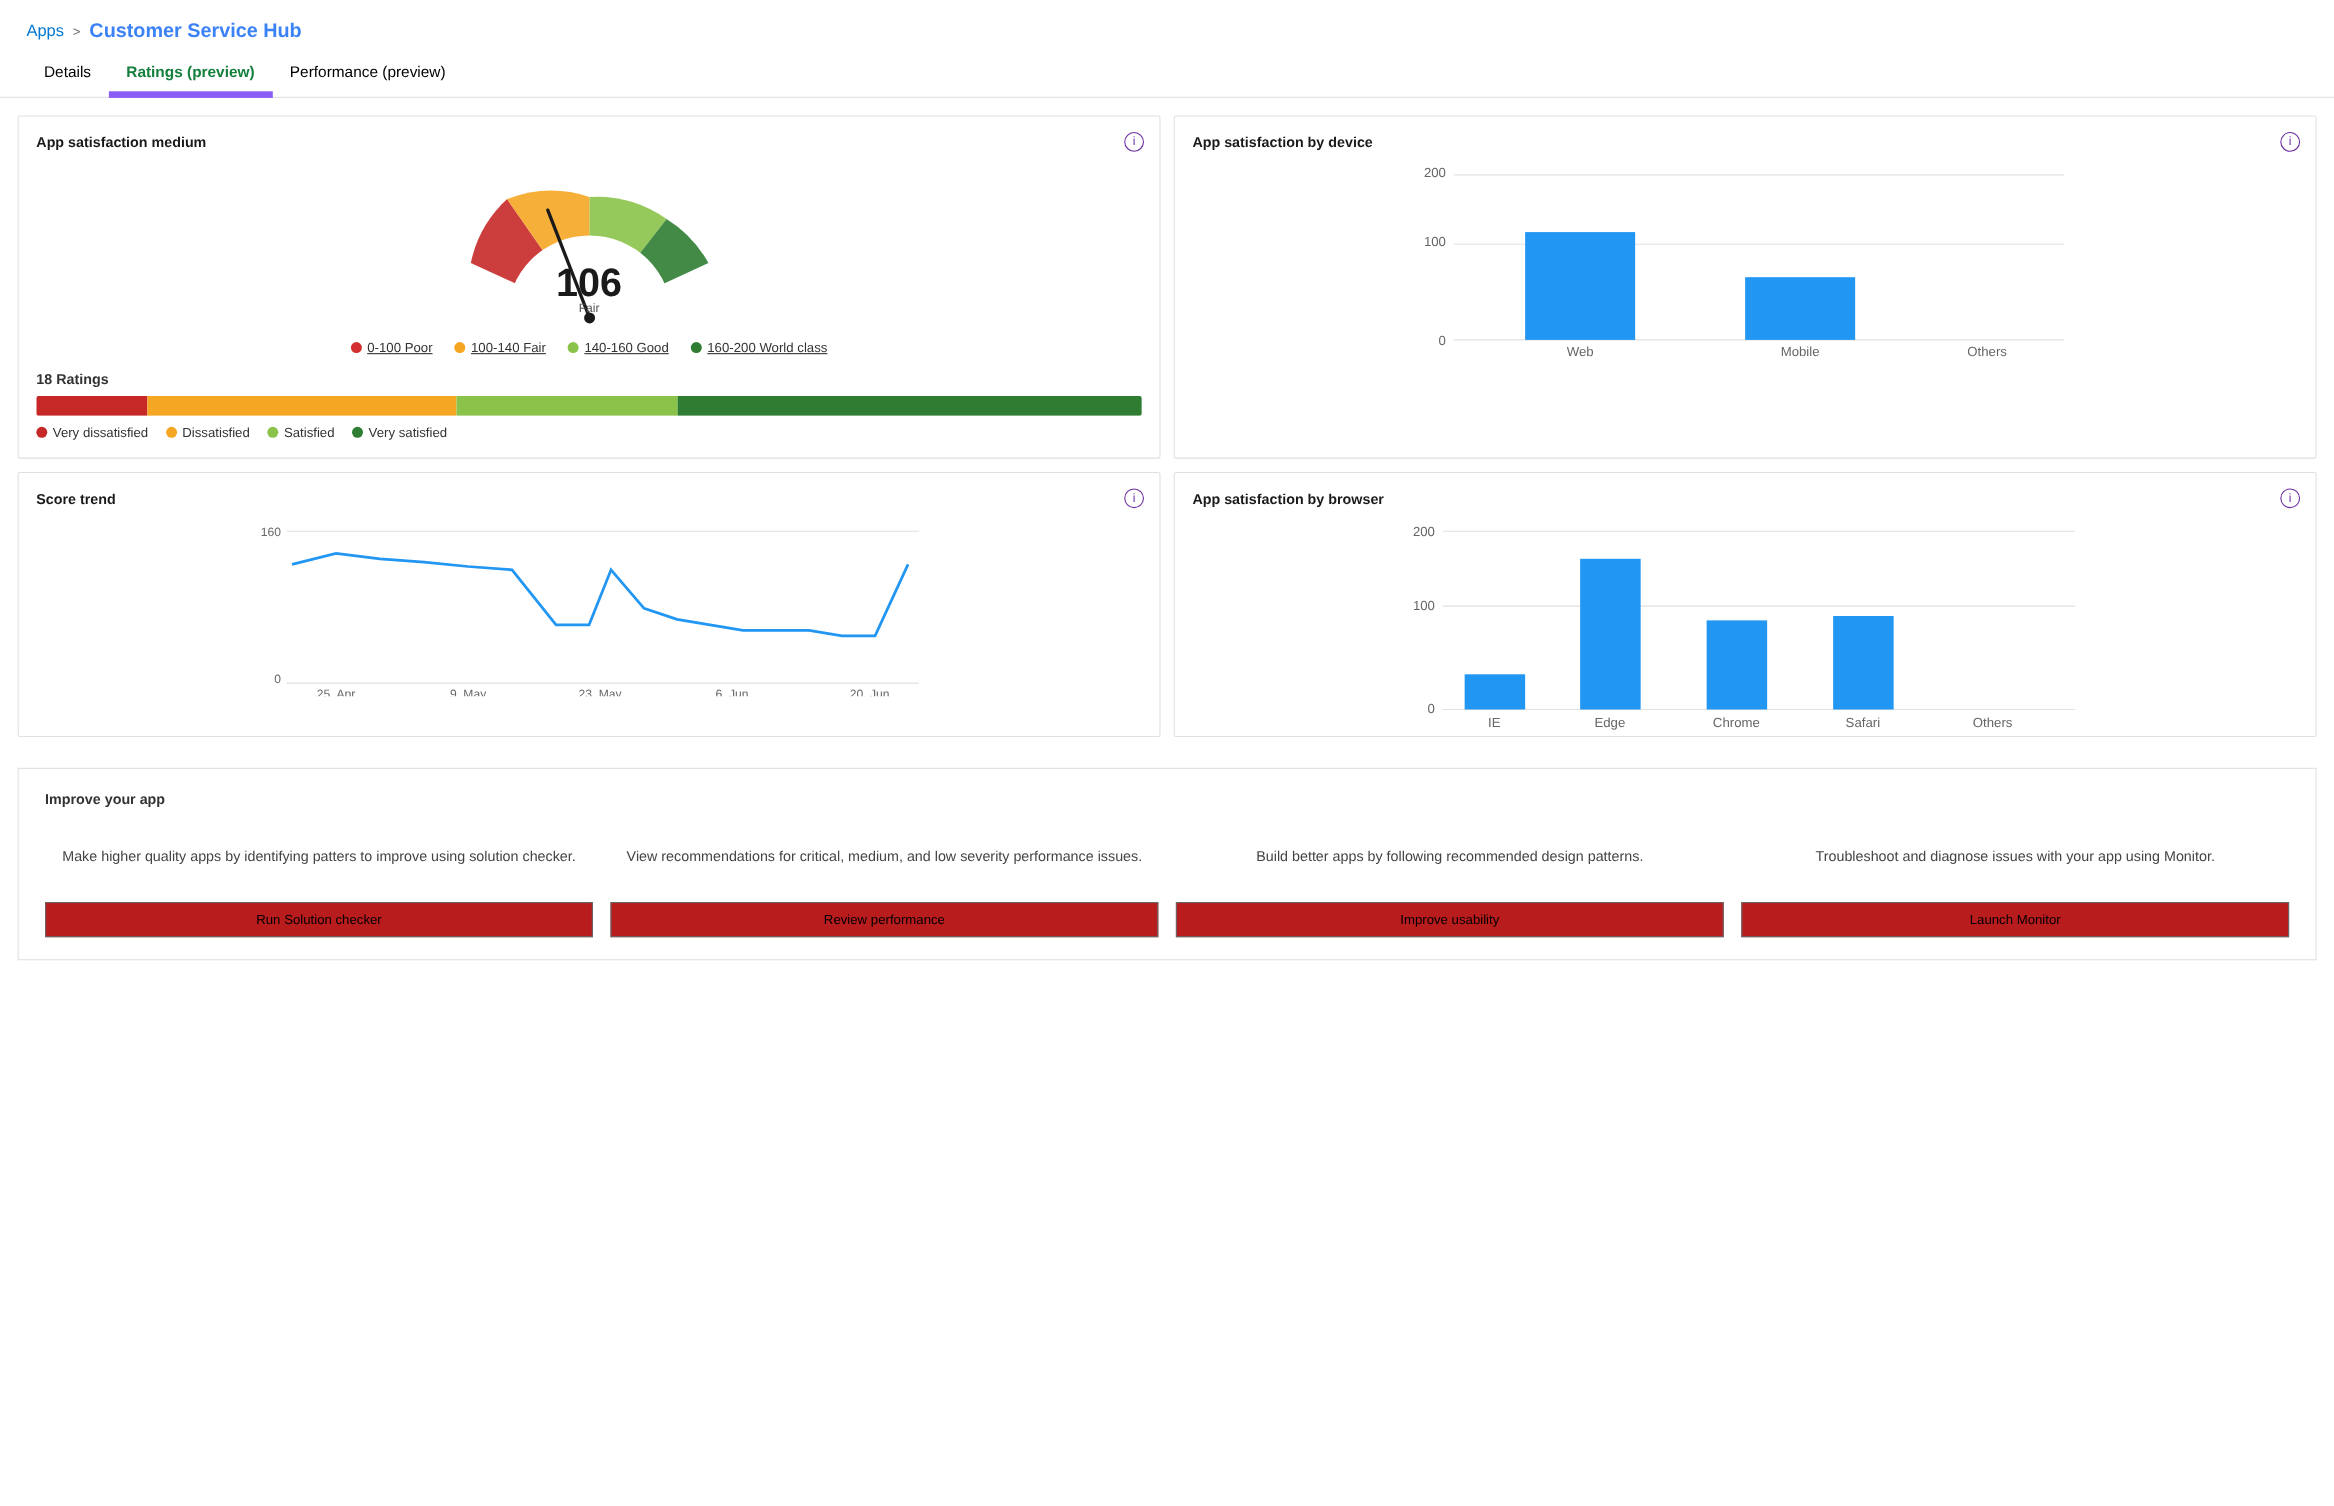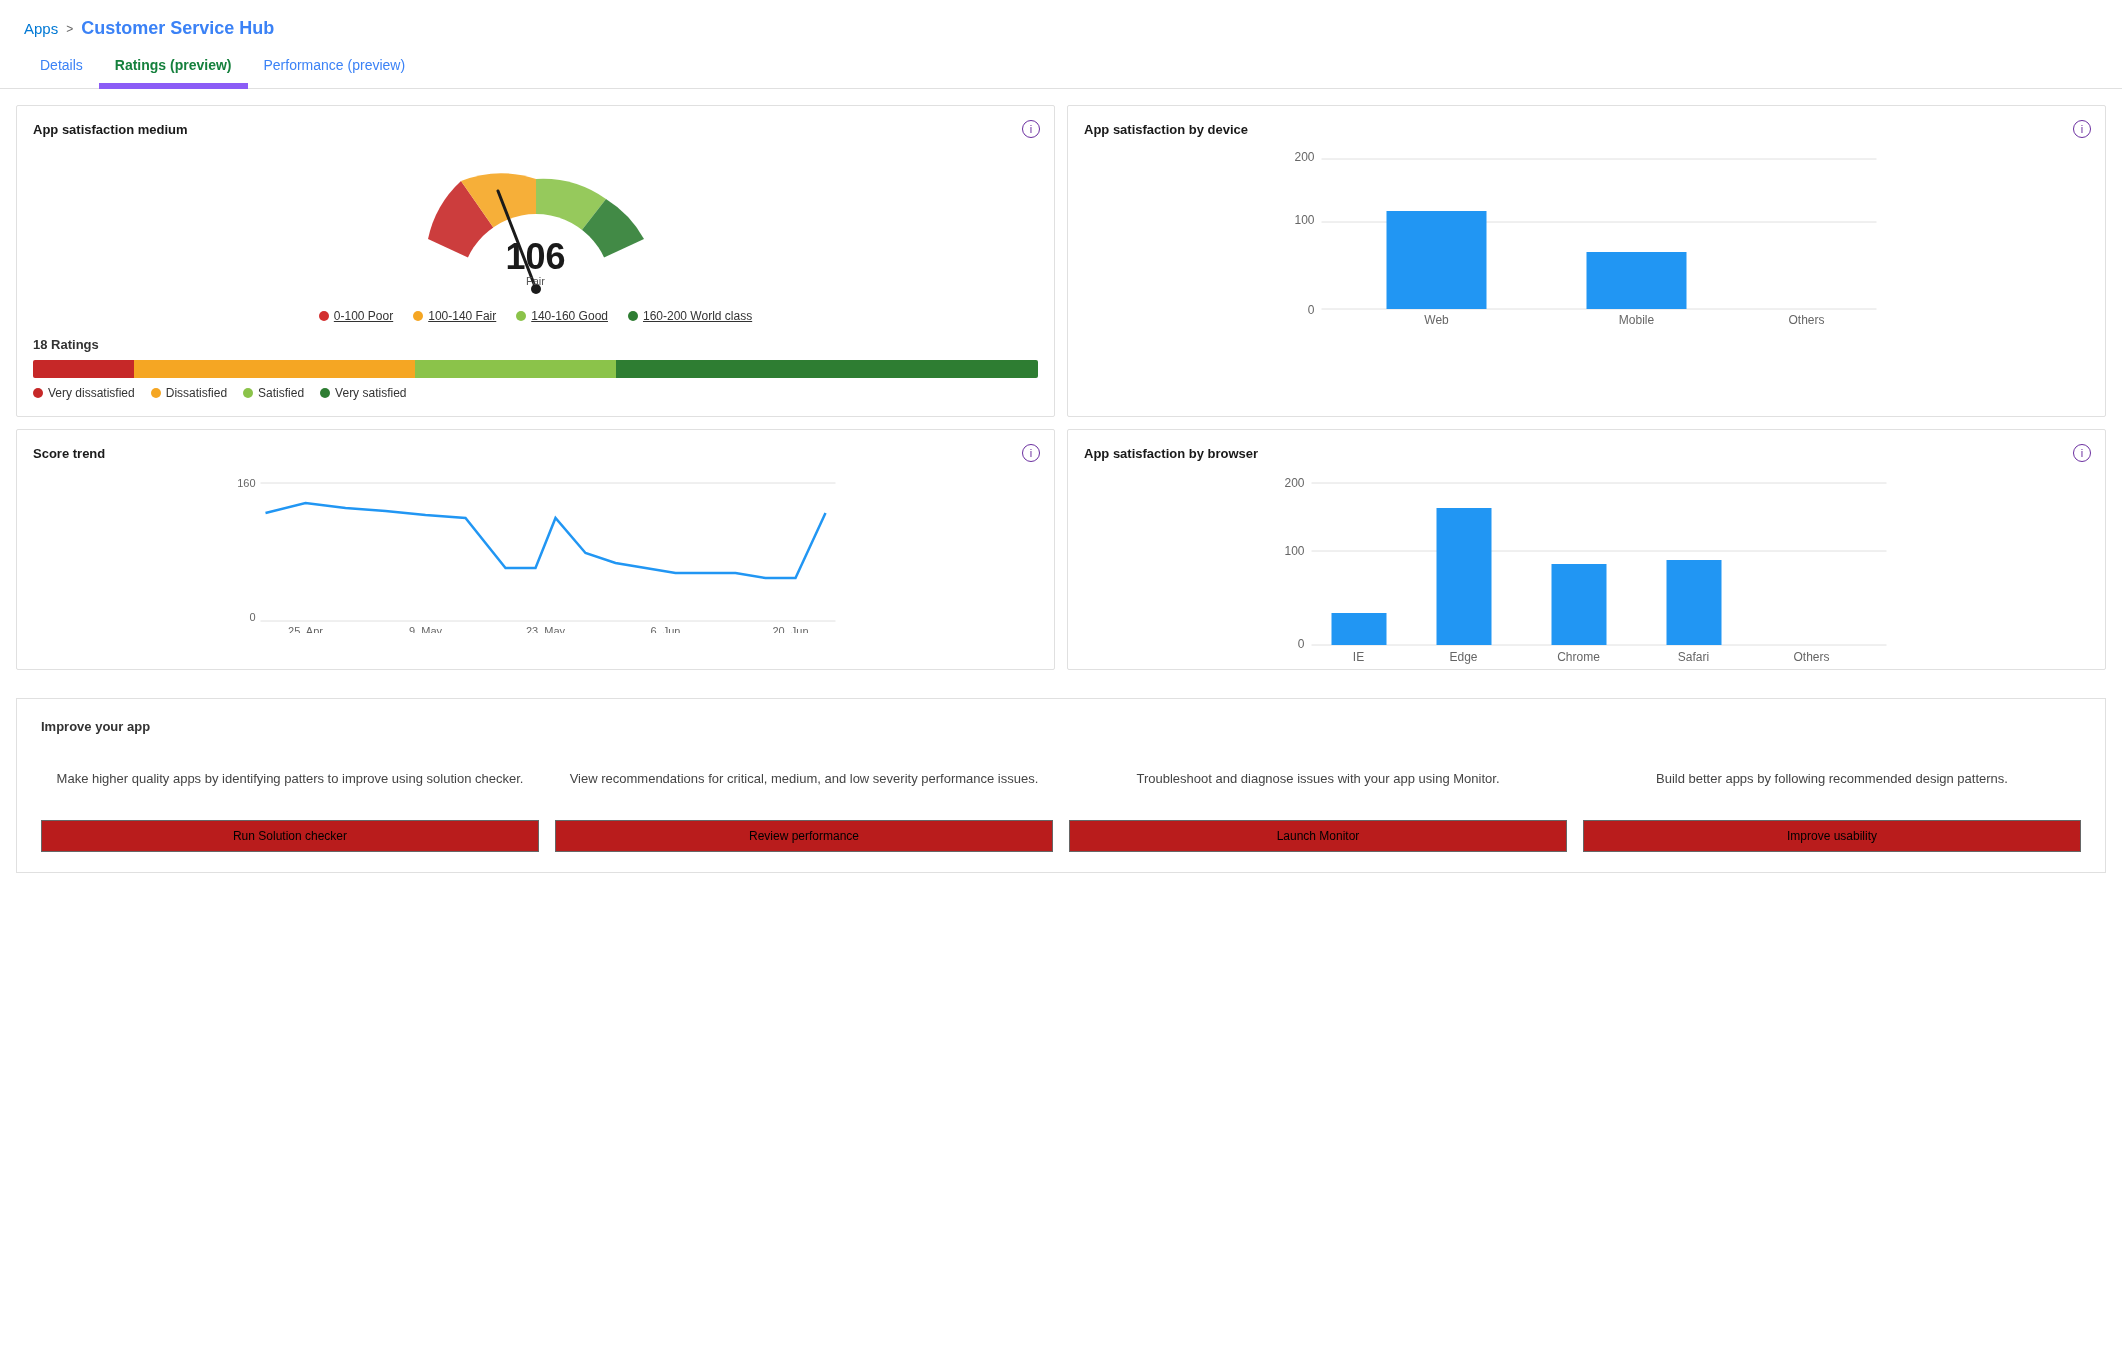--- a/index.html
+++ b/index.html
@@ -8,21 +8,21 @@
     .page { background: #fff; min-height: 100vh; padding: 0; }
 
     
     .breadcrumb { display: flex; align-items: center; padding: 18px 24px 8px; gap: 8px; font-size: 15px; }
     .breadcrumb-apps { color: #0078d4; cursor: pointer; font-weight: 400; }
     .breadcrumb-sep { color: #666; font-size: 12px; }
     .breadcrumb-title { color: #3b82f6; font-weight: 600; font-size: 18px; }
 
     
     .tabs { display: flex; padding: 0 24px; border-bottom: 1px solid #e0e0e0; margin-bottom: 16px; }
-    .tab { padding: 10px 16px; cursor: pointer; font-size: 14px; color: #3b82f6; border-bottom: 2px solid transparent; margin-bottom: -1px; }
+    .tab { padding: 10px 16px; cursor: pointer; font-size: 14px; color: #000000; border-bottom: 2px solid transparent; margin-bottom: -1px; }
     .tab.active { color: #15803d; border-bottom: 6px solid #8b5cf6; font-weight: 700; }
 
     
     .main-grid { display: grid; grid-template-columns: 1fr 1fr; gap: 12px; padding: 0 16px 16px; }
 
     .card { background: #fff; border: 1px solid #e0e0e0; border-radius: 2px; padding: 16px; position: relative; }
     .card-title { font-size: 13px; font-weight: 600; color: #1a1a1a; margin-bottom: 12px; }
     .info-icon { position: absolute; top: 14px; right: 14px; width: 18px; height: 18px; border-radius: 50%; border: 1px solid #6b2fa0; color: #6b2fa0; display: flex; align-items: center; justify-content: center; font-size: 11px; cursor: pointer; }
 
     
@@ -238,25 +238,25 @@
         <div class="improve-desc">Make higher quality apps by identifying patters to improve using solution checker.</div>
         <button class="improve-btn">Run Solution checker</button>
       </div>
 
       <div class="improve-item">
         <div class="improve-desc">View recommendations for critical, medium, and low severity performance issues.</div>
         <button class="improve-btn">Review performance</button>
       </div>
 
       <div class="improve-item">
+        <div class="improve-desc">Build better apps by following recommended design patterns.</div>
+        <button class="improve-btn">Improve usability</button>
+      </div>
+
+      <div class="improve-item">
         <div class="improve-desc">Troubleshoot and diagnose issues with your app using Monitor.</div>
         <button class="improve-btn">Launch Monitor</button>
       </div>
 
-      <div class="improve-item">
-        <div class="improve-desc">Build better apps by following recommended design patterns.</div>
-        <button class="improve-btn">Improve usability</button>
-      </div>
-
     </div>
   </div>
 
 </div>
 
 </body></html>

